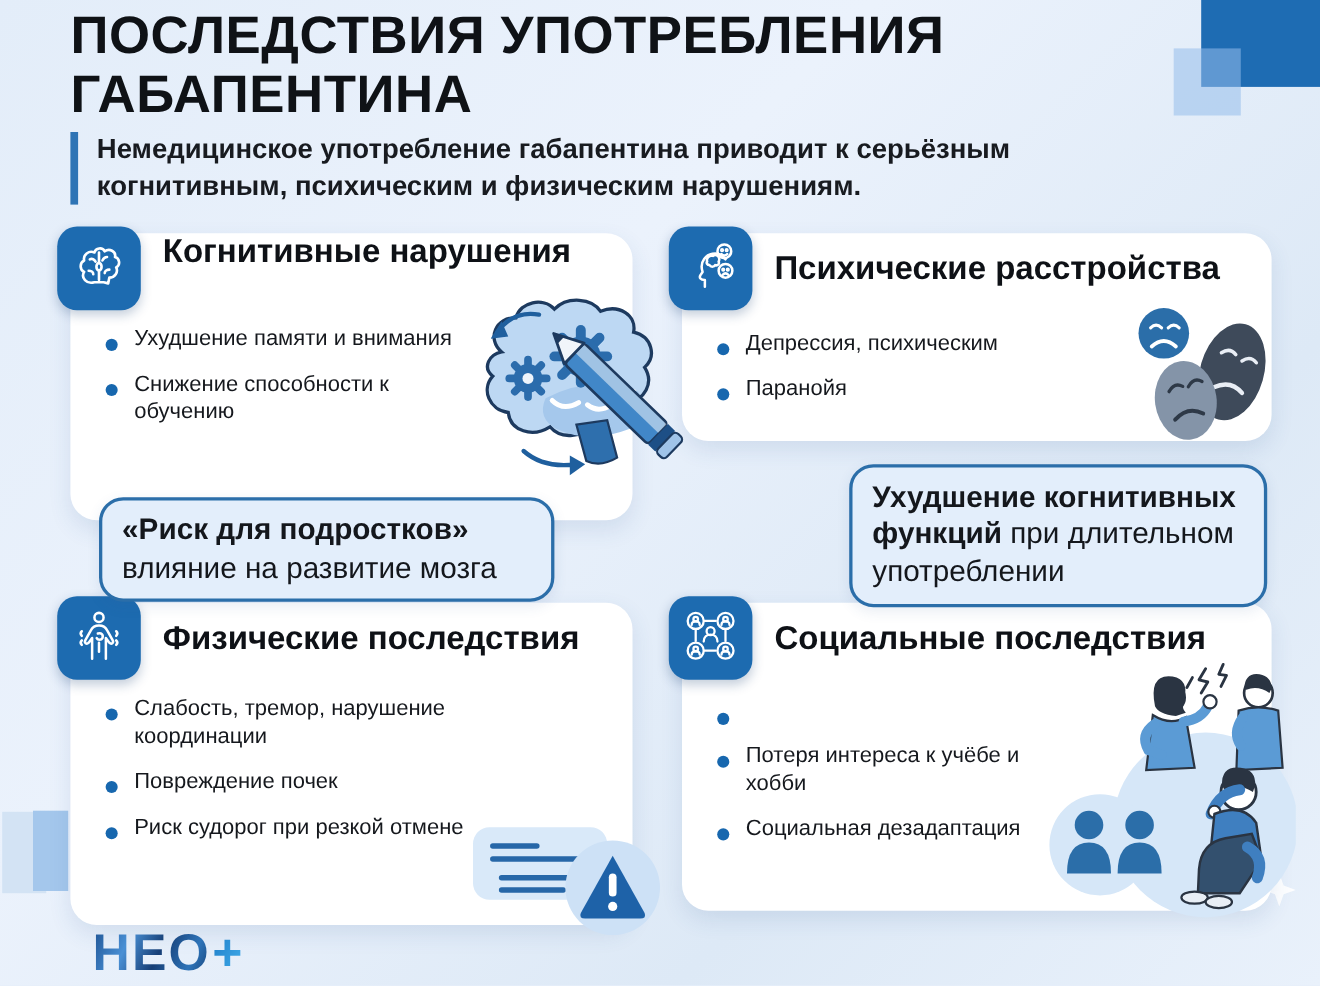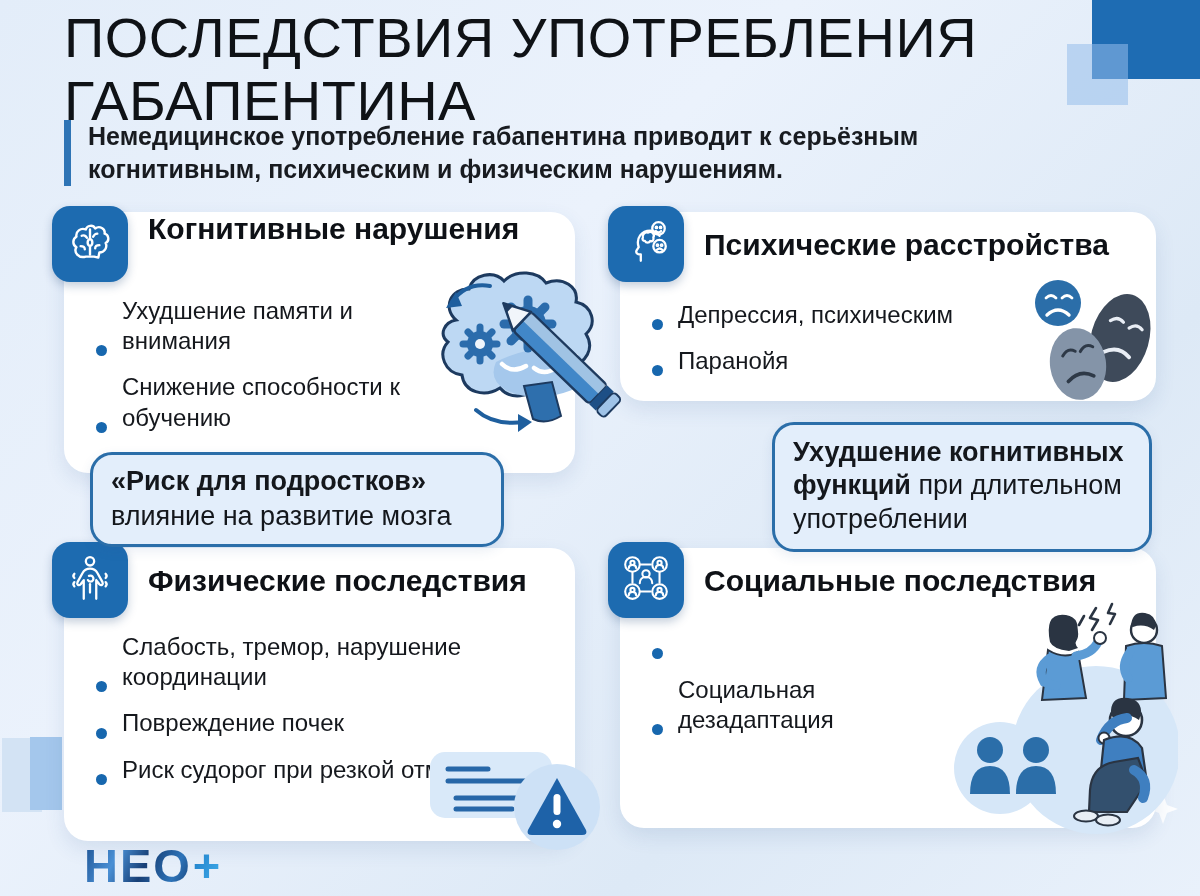--- a/index.html
+++ b/index.html
@@ -16,21 +16,21 @@
   
   .sq-dark{position:absolute;left:1092px;top:0;width:108px;height:79px;background:#1e6cb3;}
   .sq-light{position:absolute;left:1067px;top:44px;width:61px;height:61px;background:rgba(150,190,235,.55);}
   .sq-bl1{position:absolute;left:2px;top:738px;width:40px;height:74px;background:#d3e3f4;}
   .sq-bl2{position:absolute;left:30px;top:737px;width:32px;height:73px;background:#a4c7ec;}
   .sparkle{position:absolute;left:1148px;top:794px;}
 
   
   .title{
     position:absolute;left:64px;top:6px;
-    font-size:56px;font-weight:400;color:#0f1216;line-height:1.13;letter-spacing:.5px;
+    font-size:48px;font-weight:700;color:#0f1216;line-height:1.13;letter-spacing:.5px;
   }
   .subtitle{
     position:absolute;left:64px;top:120px;width:850px;
     border-left:7px solid #2e74b5;padding-left:17px;
     font-size:25px;font-weight:600;color:#181b20;line-height:1.32;
   }
 
   
   .card{
     position:absolute;background:#ffffff;border-radius:24px;
@@ -53,21 +53,21 @@
     position:absolute;font-size:30px;font-weight:800;color:#0e1116;z-index:4;white-space:nowrap;
   }
   #ct-1{left:148px;top:212px;} #ct-2{left:704px;top:228px;}
   #ct-3{left:148px;top:564px;} #ct-4{left:704px;top:564px;}
 
   ul.bullets{position:absolute;list-style:none;margin:0;padding:0;z-index:3;}
   #ul-1{left:96px;top:296px;width:352px;}
   #ul-2{left:652px;top:300px;width:410px;}
   #ul-3{left:96px;top:632px;width:400px;}
   #ul-4{left:652px;top:636px;width:312px;}
-  ul.bullets li{display:flex;gap:15px;margin-bottom:16px;font-size:24px;color:#15181d;line-height:1.26;font-weight:500;align-items:flex-end;}
+  ul.bullets li{display:flex;gap:15px;margin-bottom:16px;font-size:20px;color:#15181d;line-height:1.26;font-weight:500;}
   ul.bullets .dot{flex:0 0 auto;width:11px;height:11px;border-radius:50%;background:#1767ae;margin-top:12px;}
 
   
   .callout{
     position:absolute;background:#e3eefb;border:3px solid #2b6ea9;border-radius:22px;
     font-size:27px;color:#14171c;line-height:1.28;z-index:6;
     box-shadow:0 4px 12px rgba(50,90,150,.10);
   }
   #callout-teen{left:90px;top:452px;width:372px;padding:9px 18px 11px 18px;}
   #callout-long{left:772px;top:422px;width:338px;padding:11px 18px 13px 18px;line-height:1.24;}
@@ -214,20 +214,24 @@
         <span class="dot"></span>
         <span>Риск судорог при резкой отмене</span>
       </li>
   </ul>
   <ul class="bullets" id="ul-4">
     <li>
         <span class="dot"></span>
       </li>
     <li>
         <span class="dot"></span>
+        <span>Потеря интереса к учёбе и хобби</span>
+      </li>
+    <li>
+        <span class="dot"></span>
         <span>Социальная дезадаптация</span>
       </li>
   </ul>
 
   <div class="callout" id="callout-teen">
     <b>«Риск для подростков»</b><br>
     <span>влияние на развитие мозга</span>
   </div>
   <div class="callout" id="callout-long">
     <b>Ухудшение когнитивных функций</b>

